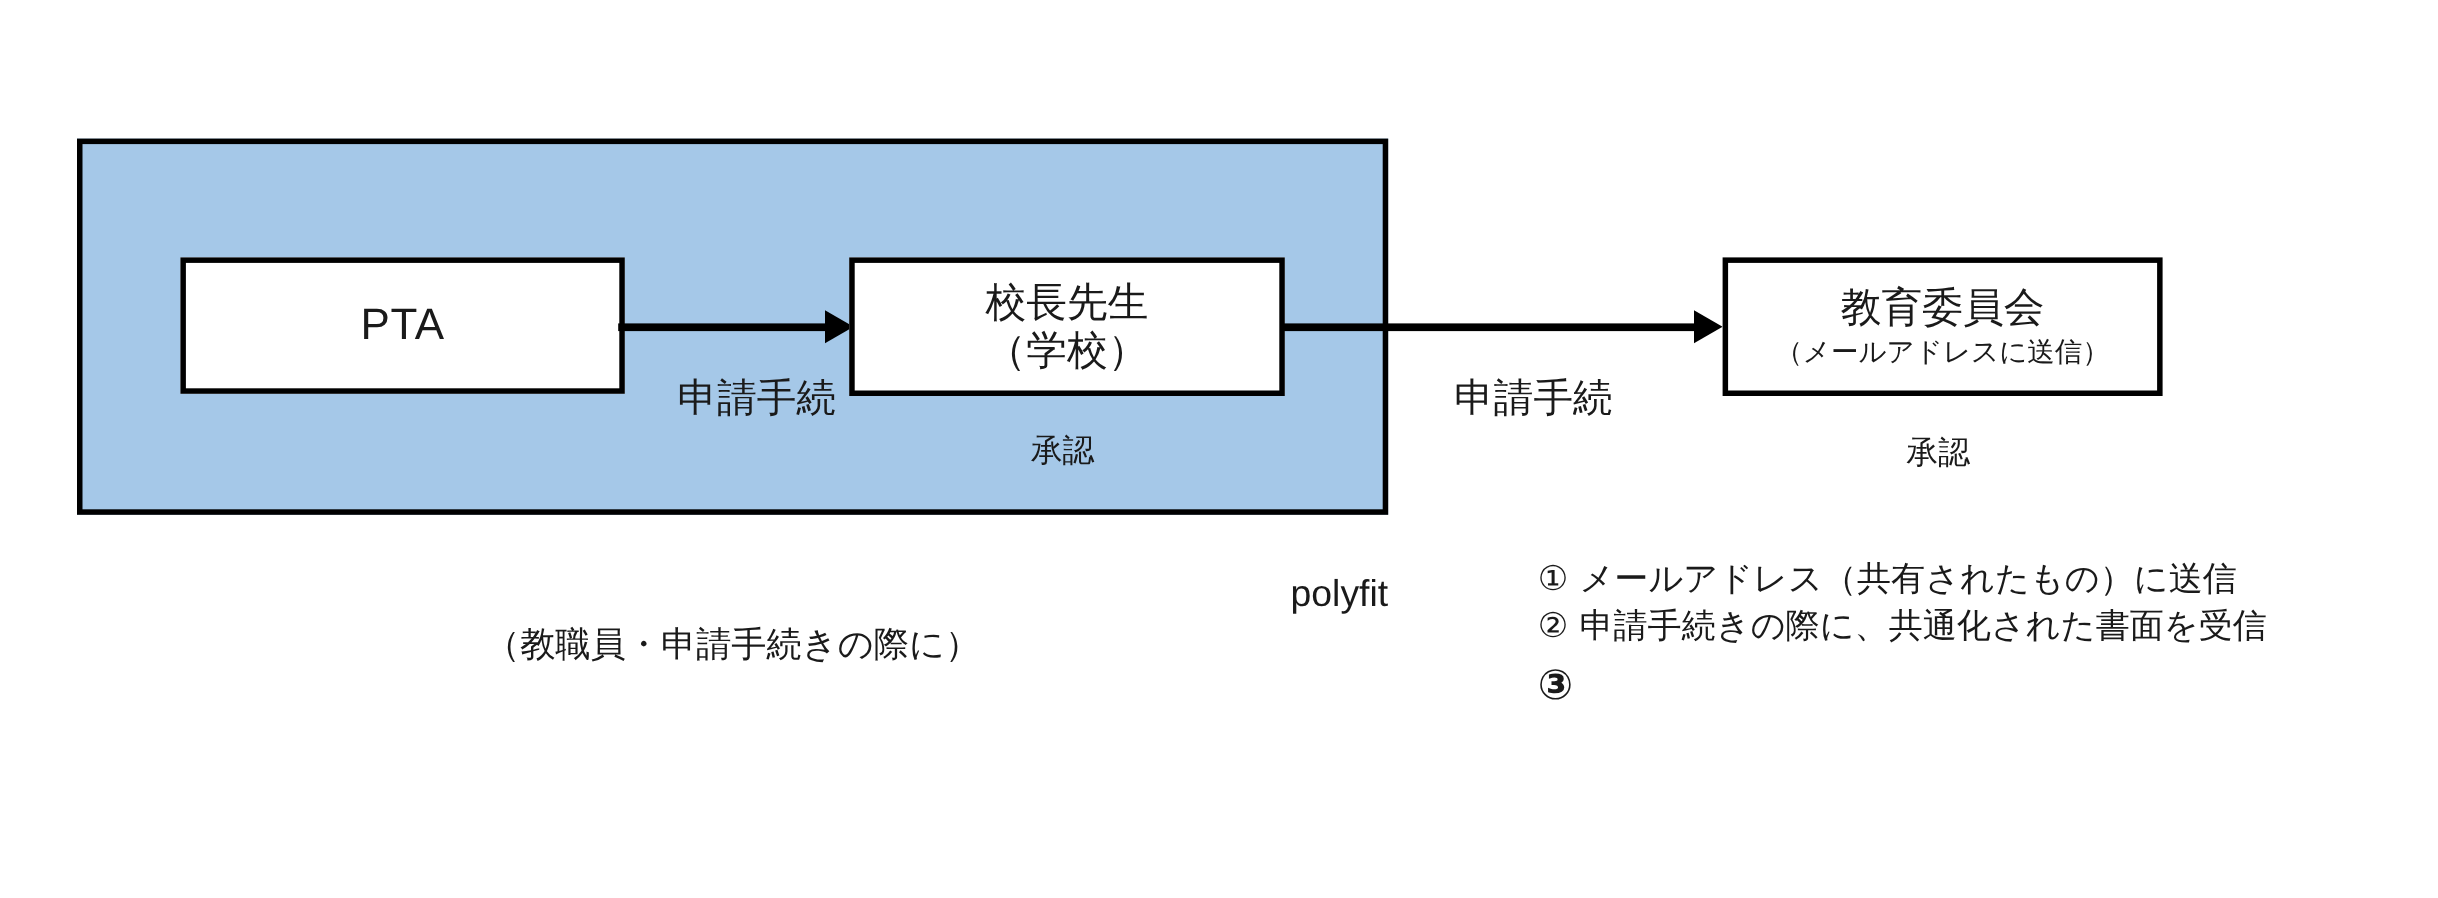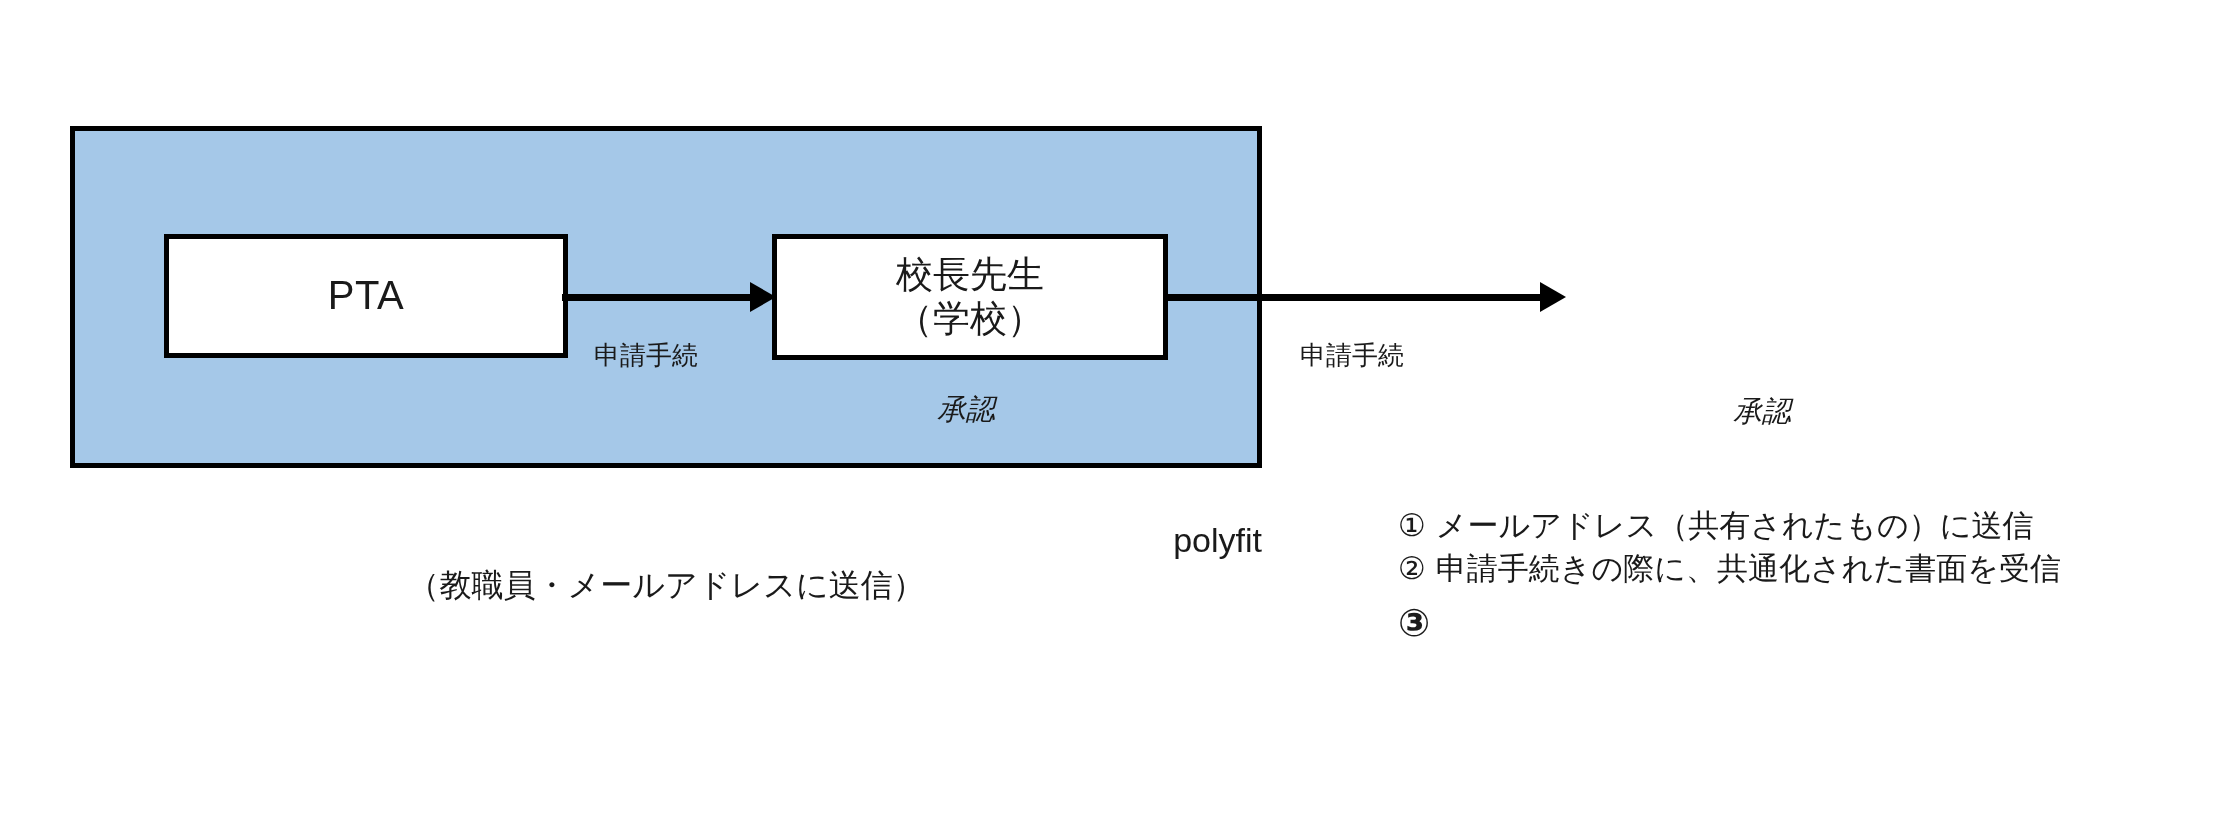--- a/index.html
+++ b/index.html
@@ -94,30 +94,30 @@
     border-bottom: 15px solid transparent;
     border-left: 26px solid #000000;
   }
   #arrow1-line { left: 562px; top: 294px; width: 192px; }
   #arrow1-head { left: 750px; top: 282px; }
   #arrow2-line { left: 1166px; top: 294px; width: 376px; }
   #arrow2-head { left: 1540px; top: 282px; }
 
   
   .edge-label {
-    font-size: 26px;
-    white-space: nowrap;
+    font-size: 36px;
+    white-space: nowrap;
+    margin-left: 22px;
   }
   #arrow1-label { left: 594px; top: 338px; }
   #arrow2-label { left: 1300px; top: 338px; }
 
   .approval-label {
     font-size: 29px;
     white-space: nowrap;
-    font-style: italic;
   }
   #principal-approval { left: 937px; top: 390px; }
   #edu-approval { left: 1733px; top: 392px; }
 
   
   #group-caption {
     left: 70px;
     top: 518px;
     width: 1192px;
     text-align: center;
@@ -177,25 +177,29 @@
   <div class="abs node-box" id="principal-box">
     <div class="node-title-md">校長先生</div>
     <div class="node-title-md">（学校）</div>
   </div>
   <div class="abs approval-label" id="principal-approval">承認</div>
 
   <div class="abs arrow-line" id="arrow2-line"></div>
   <div class="abs arrow-head" id="arrow2-head"></div>
   <div class="abs edge-label" id="arrow2-label">申請手続</div>
 
+  <div class="abs node-box" id="edu-box">
+    <div class="node-title-md">教育委員会</div>
+    <div class="node-sub-sm">（メールアドレスに送信）</div>
+  </div>
   <div class="abs approval-label" id="edu-approval">承認</div>
 
   <div class="abs" id="group-caption">
     <div class="cap-name">polyfit</div>
-    <div class="cap-note">（教職員・メールアドレスに送信）</div>
+    <div class="cap-note">（教職員・申請手続きの際に）</div>
   </div>
 
   <div class="abs" id="notes-list">
     <div class="note-row">
       <span class="note-marker">①</span>
       <span class="note-text">メールアドレス（共有されたもの）に送信</span>
     </div>
     <div class="note-row">
       <span class="note-marker">②</span>
       <span class="note-text">申請手続きの際に、共通化された書面を受信</span>

